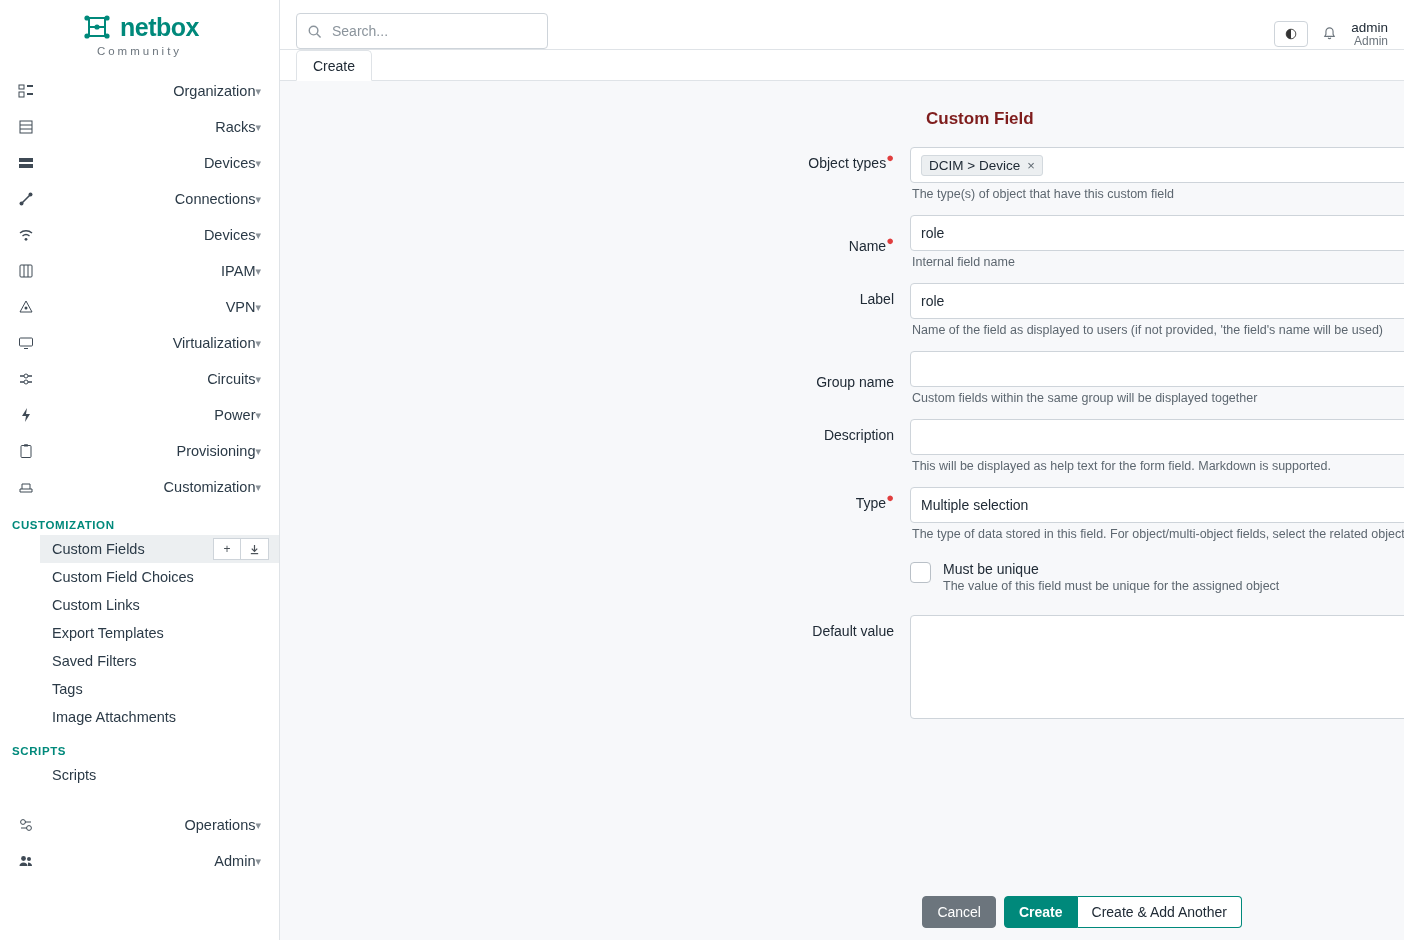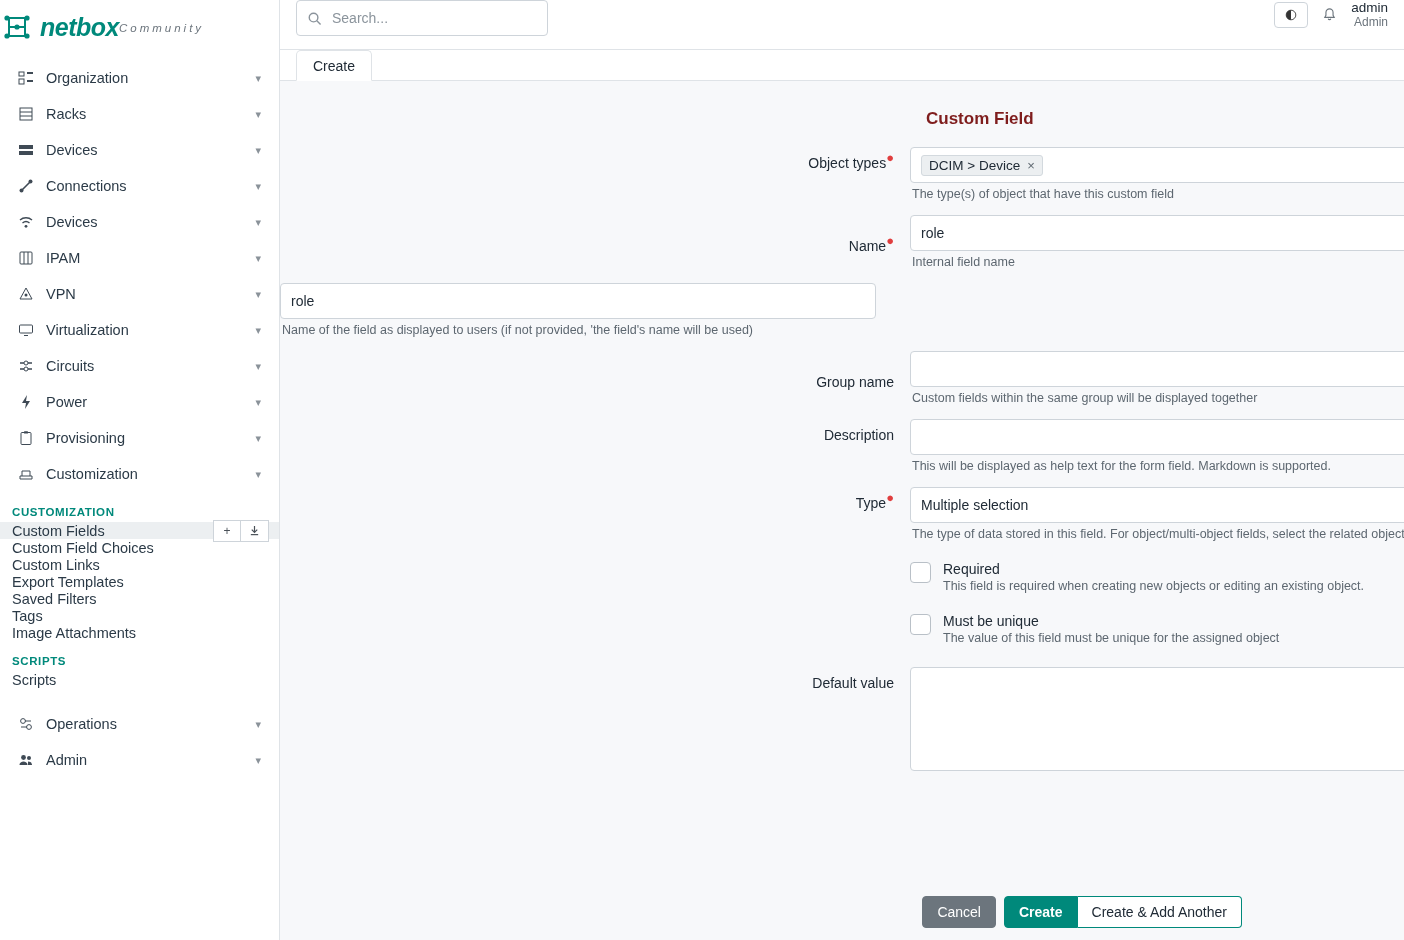--- a/index.html
+++ b/index.html
@@ -18,68 +18,69 @@
   .sidebar {
     width: 280px; height: 940px;
     background: #fff;
     border-right: 1px solid #dfe3e7;
     overflow: hidden;
     position: relative;
     flex: 0 0 280px;
   }
   .brand {
     padding: 10px 0 6px 0;
-    display: flex; flex-direction: row; align-items: center; font-style: italic;
+    display: flex; flex-direction: column; align-items: center;
   }
   .brand-logo { display: flex; align-items: center; gap: 6px; }
   .brand-word {
     font-size: 25px; font-weight: bold; color: #00897b; letter-spacing: -0.5px;
   }
   .brand-sub {
     font-size: 11.5px; letter-spacing: 3px; color: #6c757d; margin-top: 1px;
   }
   .nav { margin-top: 10px; }
   .nav-item {
     display: flex; align-items: center;
     height: 36px; padding: 0 18px 0 14px;
     color: #2b3a47; font-size: 14.5px; cursor: pointer;
   }
   .nav-ico {
     width: 24px; height: 18px; display: inline-flex;
     align-items: center; justify-content: center;
     color: #3f4a55; margin-right: 8px;
   }
-  .nav-label { flex: 1; }
+  .nav-label { flex: 1; text-align: right; }
   .chev { color: #8a9299; font-size: 11px; }
   .nav-head {
     padding: 14px 14px 4px 12px;
     font-size: 11.5px; font-weight: bold; letter-spacing: 0.6px;
     color: #00897b; text-transform: uppercase;
   }
   .sub-item {
     display: flex; align-items: center;
-    height: 17px; padding: 0 10px 0 12px;
+    height: 28px; padding: 0 10px 0 12px;
     font-size: 14.5px; color: #2b3a47; cursor: pointer;
     position: relative;
+    margin-left: 40px;
   }
   .sub-item.active { background: #eceff1; }
   .sub-actions { margin-left: auto; display: flex; }
   .mini-btn {
     width: 28px; height: 22px; border: 1px solid #ced4da;
     background: #fff; display: inline-flex; align-items: center;
     justify-content: center; font-size: 12px; color: #495057;
     cursor: pointer;
   }
   .mini-btn + .mini-btn { border-left: none; }
 
   
   .main { flex: 1; display: flex; flex-direction: column; min-width: 0; }
   .topbar {
     height: 50px; border-bottom: 1px solid #dfe3e7;
-    display: flex; align-items: flex-start; padding: 0 16px; gap: 12px;
+    display: flex; align-items: flex-end; padding: 0 16px; gap: 12px;
     background: #fff;
   }
   .search-wrap {
     width: 252px; height: 36px; border: 1px solid #ced4da; border-radius: 4px;
     display: flex; align-items: center; padding: 0 10px; gap: 8px;
     background: #fff;
   }
   .search-wrap input {
     border: none; outline: none; font-size: 14px; width: 100%;
     color: #202b36; background: transparent;
@@ -476,20 +477,21 @@
           <div class="lbl">
             <span>Name</span><span class="req">●</span>
           </div>
           <div class="fld">
             <div class="input">role</div>
             <div class="hint">Internal field name</div>
           </div>
         </div>
 
         <div class="row" style="margin-top:14px;">
+          <div class="lbl">Label</div>
           <div class="fld">
             <div class="input">role</div>
             <div class="hint">Name of the field as displayed to users (if not provided, 'the field's name will be used)</div>
           </div>
         </div>
 
         <div class="row" style="margin-top:14px;align-items:center;">
           <div class="lbl">Group name</div>
           <div class="fld">
             <div class="input"></div>
@@ -511,32 +513,20 @@
           </div>
           <div class="fld">
             <div class="select">
               <span>Multiple selection</span>
 
             </div>
             <div class="hint">The type of data stored in this field. For object/multi-object fields, select the related object type below.</div>
           </div>
         </div>
 
-        <div class="row">
-          <div class="lbl"></div>
-          <div class="fld">
-            <div class="check-row">
-              <span class="checkbox"></span>
-              <span>
-                <div class="check-label">Required</div>
-                <div class="check-hint">This field is required when creating new objects or editing an existing object.</div>
-              </span>
-            </div>
-          </div>
-        </div>
 
         <div class="row">
           <div class="lbl"></div>
           <div class="fld">
             <div class="check-row">
               <span class="checkbox"></span>
               <span>
                 <div class="check-label">Must be unique</div>
                 <div class="check-hint">The value of this field must be unique for the assigned object</div>
               </span>

